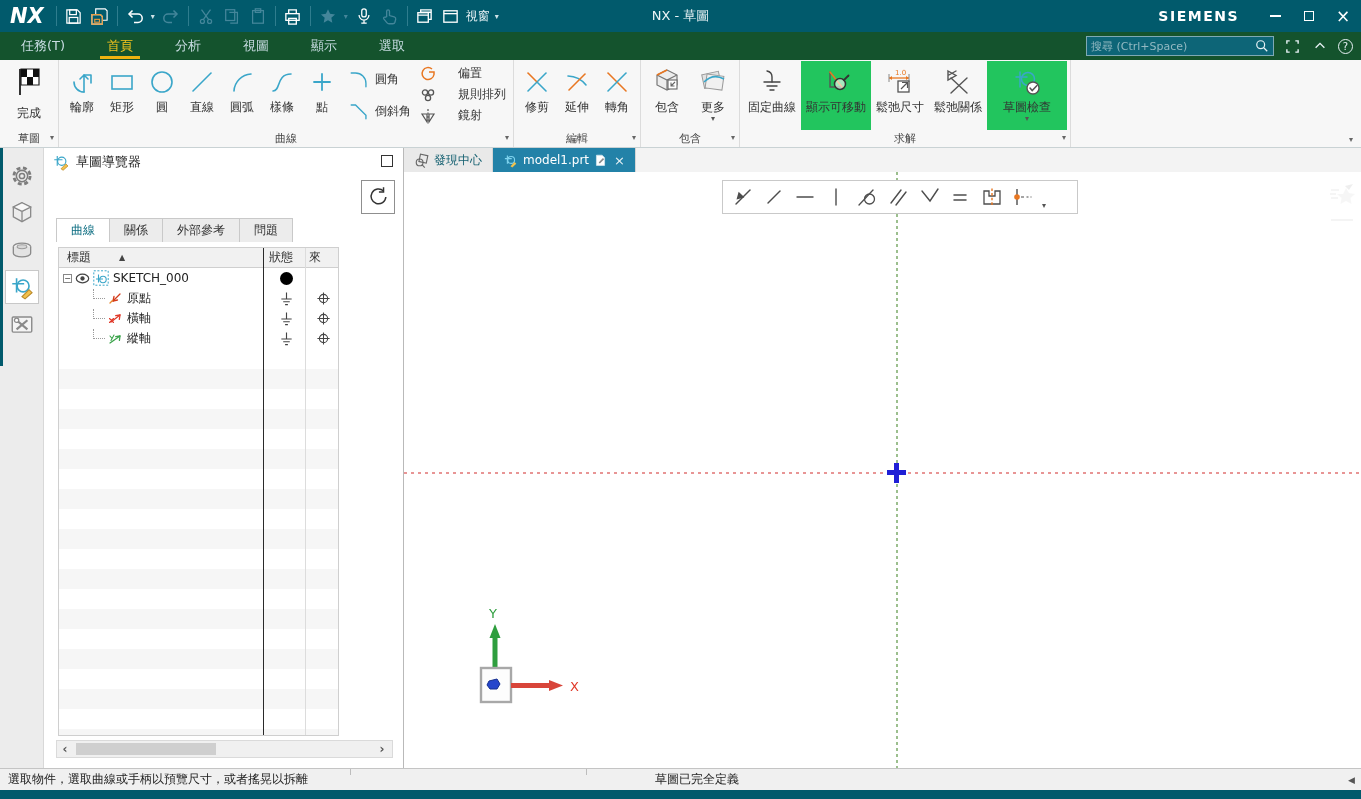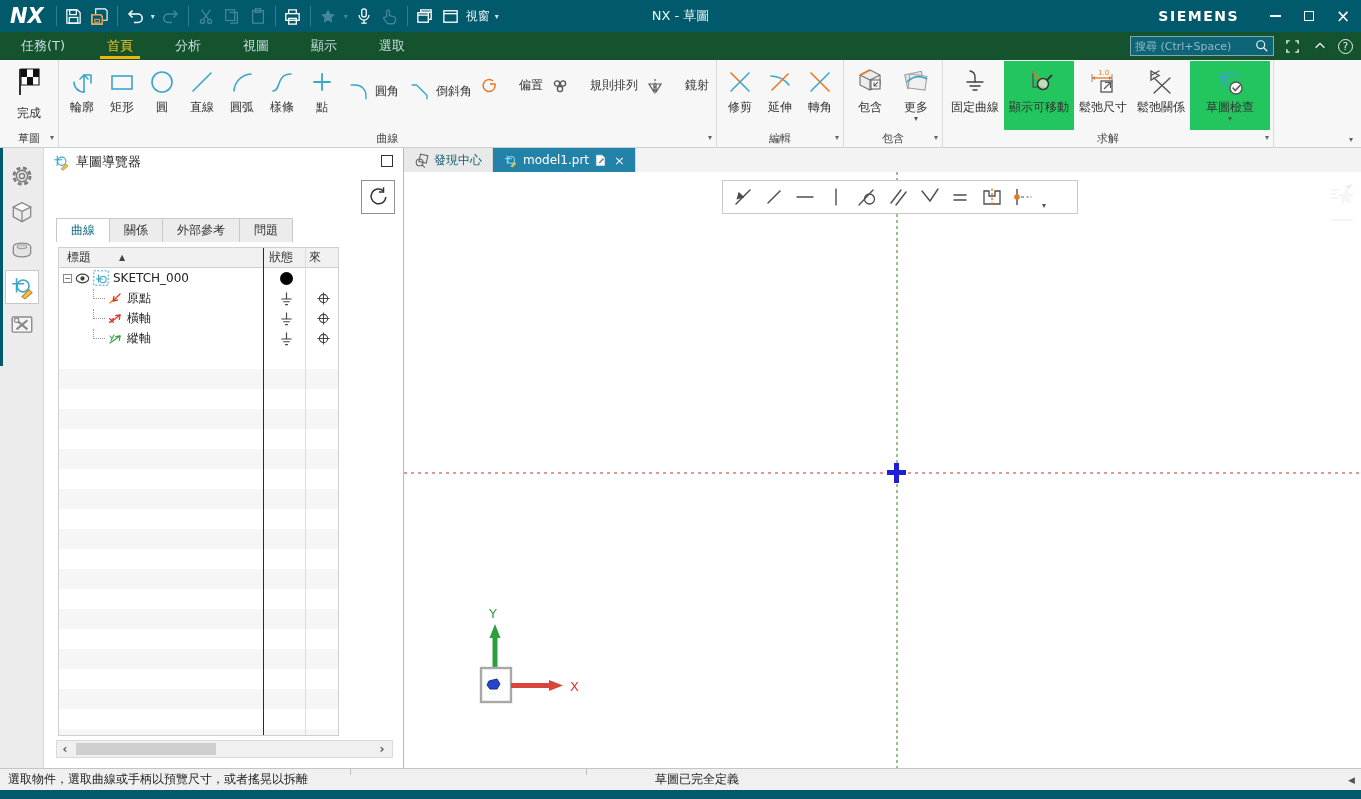--- a/index.html
+++ b/index.html
@@ -24,38 +24,38 @@
   .wc-min { width:11px; height:2px; background:#fff; }
   .wc-max { width:10px; height:10px; border:1.5px solid #fff; }
   .wc-close { font-size:17px; line-height:17px; }
 
   
   .menurow { height:28px; background:#14532d; display:flex; align-items:center; color:#c9dde3; position:relative; }
   .mtab { padding:0 21px; font-size:13px; height:28px; display:flex; align-items:center; position:relative; }
   .mtab.active { color:#f6c51d; }
   .mtab.active::after { content:""; position:absolute; left:14px; right:14px; bottom:1px; height:3px; background:#efb310; }
   .menu-right { position:absolute; right:8px; top:0; height:28px; display:flex; align-items:center; gap:8px; }
-  .searchbox { width:144px; height:20px; border:1px solid #7ea9b4; background:#0d6577; display:flex; align-items:center; padding:0 4px; }
+  .searchbox { width:188px; height:20px; border:1px solid #7ea9b4; background:#0d6577; display:flex; align-items:center; padding:0 4px; }
   .searchbox input { flex:1; background:transparent; border:none; outline:none; color:#dbe9ed; font-size:11px; font-family:inherit; min-width:0; }
   .searchbox input::placeholder { color:#93b9c2; }
   .mr-icon { color:#e8f2f5; display:flex; align-items:center; justify-content:center; width:20px; height:20px; }
   .help-circ { width:15px; height:15px; border:1.3px solid #e8f2f5; border-radius:50%; font-size:10px; display:flex; align-items:center; justify-content:center; color:#e8f2f5; }
 
   
   .ribbon { height:88px; background:#f7f7f7; border-bottom:1px solid #c9d2d4; display:flex; position:relative; }
   .rgroup { display:flex; flex-direction:column; border-right:1px solid #dcdcdc; height:87px; }
   .rg-content { flex:1; display:flex; align-items:stretch; padding:1px 3px 0 3px; }
   .rg-label { height:17px; font-size:11px; color:#444; display:flex; align-items:center; justify-content:center; position:relative; padding:0 14px; }
   .rg-label .gdrop { position:absolute; right:4px; top:3px; font-size:8px; color:#666; }
   .rbtn-lg { width:40px; display:flex; flex-direction:column; align-items:center; padding-top:3px; cursor:default; }
   .rbtn-lg .ric { width:32px; height:36px; display:flex; align-items:center; justify-content:center; }
   .rbtn-lg .rlab { font-size:12px; color:#333; line-height:14px; white-space:nowrap; }
   .rbtn-lg.hl { background:#22c55e;text-align:center; }
   .rbtn-lg .bdrop { font-size:8px; color:#555; line-height:10px; }
-  .rcol { display:flex; flex-direction:row; justify-content:flex-end; padding:14px 0; }
+  .rcol { display:flex; flex-direction:column; justify-content:flex-start; padding:2px 0; }
   .rbtn-row { display:flex; align-items:center; height:32px; gap:3px; padding:0 4px; }
   .rbtn-row .rlab { font-size:12px; color:#333; white-space:nowrap; }
   .rbtn-sm { display:flex; align-items:center; height:21px; gap:21px; padding:0 4px; }
   .rbtn-sm .rlab { font-size:12px; color:#333; white-space:nowrap; }
   .finish-btn { width:52px; display:flex; flex-direction:column; align-items:center; padding-top:4px;gap:6px; }
   .ribbon-far-drop { position:absolute; right:8px; bottom:3px; font-size:8px; color:#666; }
 
   
   .main { display:flex; height:620px; }
   .sidebar { width:44px; background:#ececec; border-right:1px solid #d8d8d8; position:relative; padding-top:8px; }

